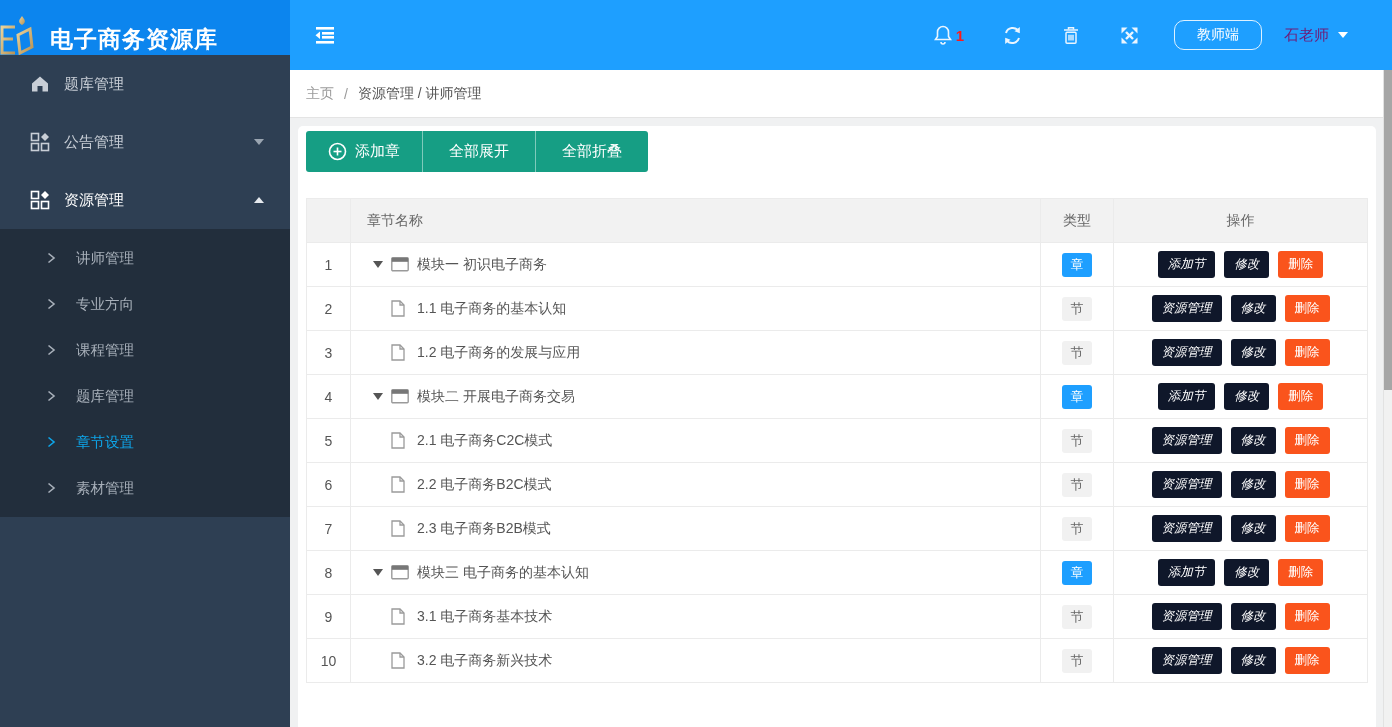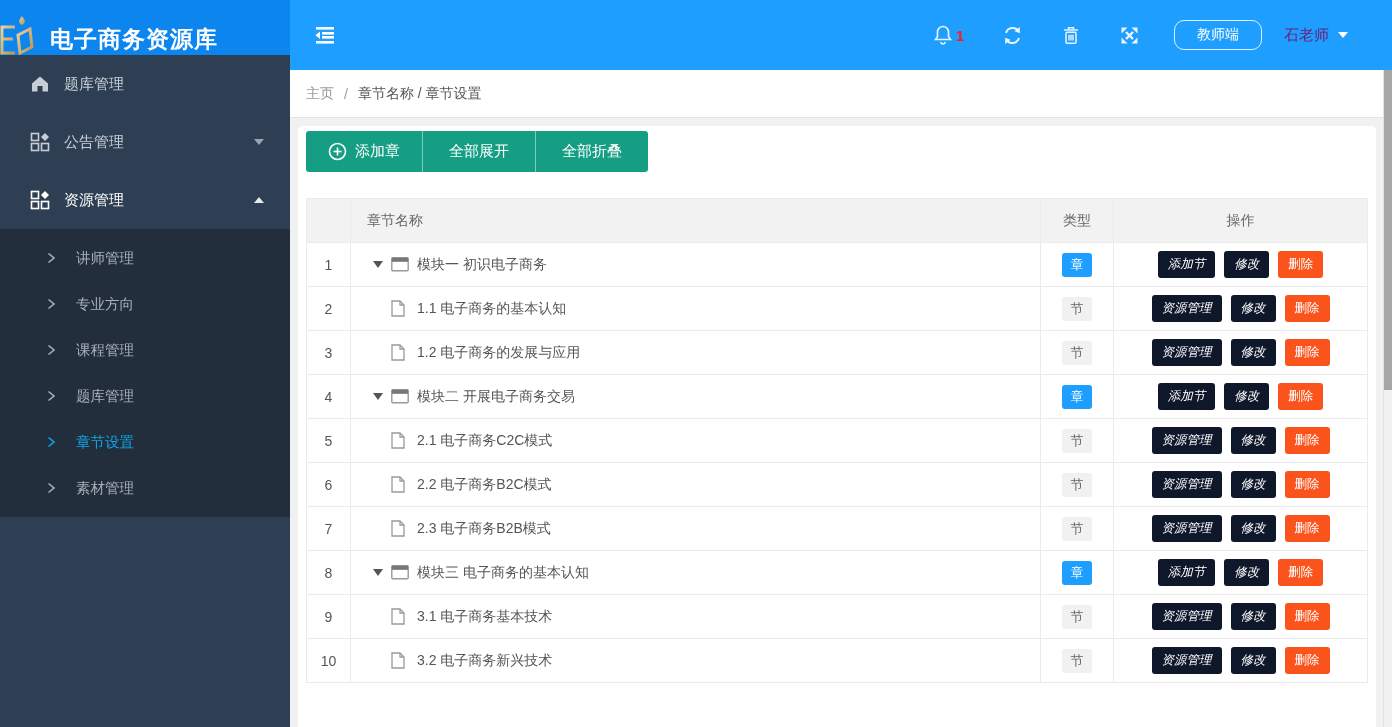--- a/index.html
+++ b/index.html
@@ -237,21 +237,21 @@
         <div class="user-menu">
           <span>石老师</span>
           <span class="user-caret"></span>
         </div>
       </div>
     </header>
 
     <div class="breadcrumb">
       <span class="bc-home">主页</span>
       <span class="bc-sep">/</span>
-      <span class="bc-path">章节名称 / 章节设置</span>
+      <span class="bc-path">资源管理 / 讲师管理</span>
     </div>
 
     <div class="content">
       <div class="card">
 
         <div class="btn-group">
           <button class="tool-btn first">
             <svg class="plus-icon" viewBox="0 0 19 19">
               <circle cx="9.5" cy="9.5" r="8" fill="none" stroke="#fff" stroke-width="1.6"></circle>
               <line x1="9.5" y1="5.5" x2="9.5" y2="13.5" stroke="#fff" stroke-width="1.6"></line>

